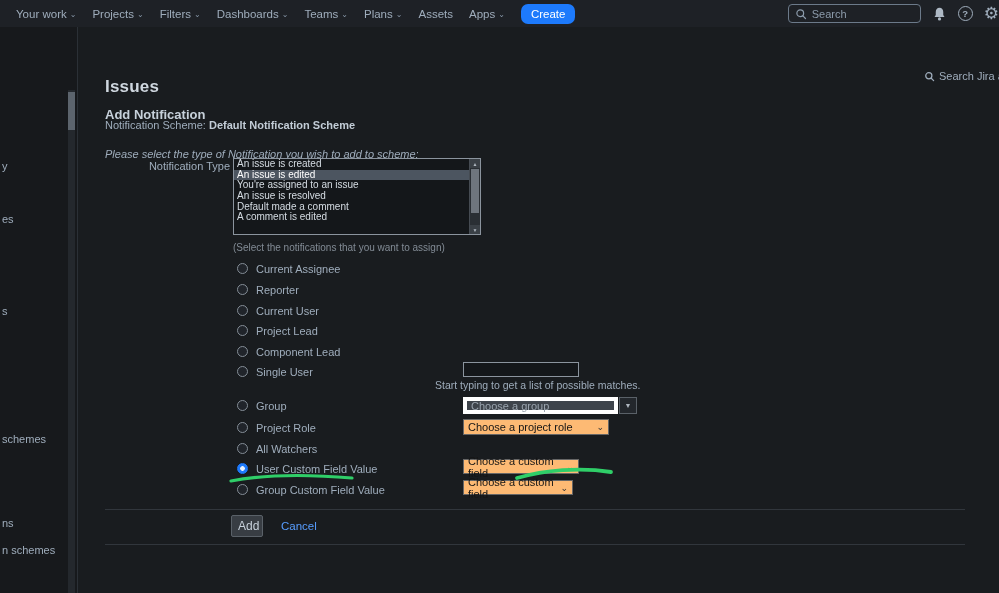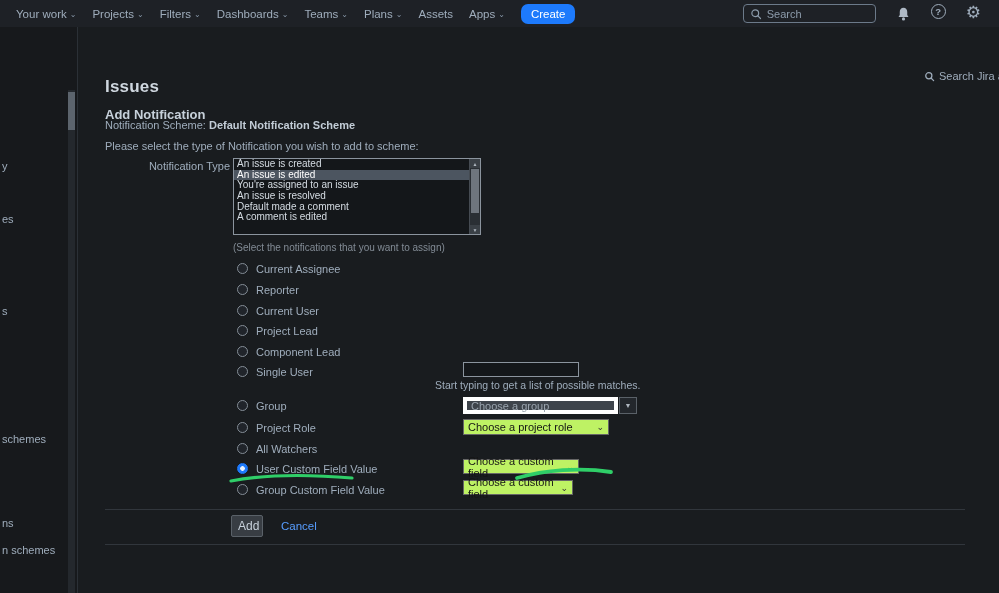--- a/index.html
+++ b/index.html
@@ -3,39 +3,39 @@
 <meta charset="utf-8">
 <style>
   html,body{margin:0;padding:0;background:#101214;}
   .app{position:relative;width:999px;height:593px;background:#191C1F;font-family:"Liberation Sans",sans-serif;overflow:hidden;}
 
   
   .topnav{position:absolute;top:0;left:0;right:0;height:27px;background:#1E2126;display:flex;align-items:center;padding-left:8px;z-index:6;}
   .nav-item{display:flex;align-items:center;gap:3px;padding:0 8px;height:27px;color:#9FADBC;font-size:11.5px;cursor:pointer;white-space:nowrap;}
   .chev{font-size:8px;color:#8696A7;transform:translateY(1px);}
   .create-btn{margin-left:8px;background:#1D7AFC;color:#fff;border:none;border-radius:7px;font-size:11.5px;height:20px;padding:0 10px;font-family:inherit;cursor:pointer;}
-  .nav-right{margin-left:auto;display:flex;gap:20px;padding-right:18px;}
+  .nav-right{margin-left:auto;display:flex;align-items:center;gap:11px;padding-right:0;}
   .searchbox{display:flex;align-items:center;gap:5px;width:133px;height:19px;border:1px solid #6C7A8A;border-radius:4px;padding:0 6px;font-size:11px;color:#8C9BAB;box-sizing:border-box;cursor:text;}
   .q-icon{width:15px;height:15px;border-radius:50%;border:1.5px solid #9FADBC;color:#9FADBC;font-size:9.5px;font-weight:bold;display:flex;align-items:center;justify-content:center;box-sizing:border-box;cursor:pointer;}
   .gear{color:#9FADBC;font-size:17px;line-height:1;cursor:pointer;}
   .bell{display:flex;align-items:center;cursor:pointer;}
 
   
   .sidebar{position:absolute;top:27px;left:0;width:78px;bottom:0;background:#17191C;border-right:1px solid #2B3036;box-sizing:border-box;}
   .sidebar-frag{position:absolute;left:2px;color:#9FADBC;font-size:11px;white-space:nowrap;}
   .sb-track{position:absolute;top:63px;left:68px;width:7px;bottom:0;background:#24282D;cursor:pointer;}
   .sb-thumb{position:absolute;top:2px;left:0;width:7px;height:38px;background:#5C646D;}
 
   
   .page-title{position:absolute;left:105px;top:66px;font-size:17px;font-weight:600;color:#CFD7DF;letter-spacing:.2px;}
   .admin-search{position:absolute;left:924px;top:70px;display:flex;align-items:center;gap:4px;color:#9FADBC;font-size:11px;white-space:nowrap;cursor:pointer;}
   .section-title{position:absolute;left:105px;top:96px;font-size:13px;font-weight:700;color:#C7D1DB;}
   .scheme-line{position:absolute;left:105px;top:119px;font-size:11px;color:#9FADBC;}
   .scheme-name{font-weight:700;color:#C2CCD6;}
-  .intro-line{position:absolute;left:105px;top:140px;font-size:11px;color:#9FADBC;}
+  .intro-line{position:absolute;left:105px;top:148px;font-size:11px;color:#9FADBC;font-style:italic;}
 
   
   .ntype-label{position:absolute;left:95px;top:160px;width:135px;text-align:right;font-size:11px;color:#9FADBC;}
   .listbox{position:absolute;left:233px;top:158px;width:248px;height:77px;border:1px solid #8B949E;background:#14171A;box-sizing:border-box;overflow:hidden;}
   .lb-item{height:10.7px;line-height:10.7px;font-size:10px;color:#D5DCE3;padding-left:3px;white-space:nowrap;width:235px;box-sizing:border-box;cursor:pointer;}
   .lb-item.selected{background:#4C5560;color:#FFFFFF;}
   .lb-scroll{position:absolute;top:0;right:0;bottom:0;width:11px;background:#2A2F34;border-left:1px solid #454B52;box-sizing:border-box;cursor:pointer;}
   .lb-arrow{position:absolute;left:0;width:10px;height:9px;background:#3A4046;color:#AEB6BF;font-size:5px;display:flex;align-items:center;justify-content:center;}
   .lb-arrow.up{top:0;}
   .lb-arrow.down{bottom:0;}
@@ -46,21 +46,21 @@
   .radio-row{position:absolute;left:237px;display:flex;align-items:center;gap:8px;height:13px;}
   .radio{width:11px;height:11px;border-radius:50%;border:1px solid #848D96;background:#20242A;box-sizing:border-box;flex:none;cursor:pointer;}
   .radio.checked{border:1px solid #1D7AFC;background:radial-gradient(circle at center,#E9F2FF 0 2px,#1D7AFC 2.6px 100%);}
   .radio-label{font-size:11px;color:#9FADBC;white-space:nowrap;}
 
   
   .single-user-input{position:absolute;left:463px;top:362px;width:116px;height:15px;background:#14171A;border:1px solid #8B949E;box-sizing:border-box;color:#D5DCE3;font-size:11px;padding:0 3px;font-family:inherit;}
   .single-user-hint{position:absolute;left:435px;top:379px;font-size:10.5px;color:#9FADBC;}
   .group-combo{position:absolute;left:463px;top:397px;width:155px;height:17px;background:#3E444B;border:4px solid #ffffff;box-sizing:border-box;display:flex;align-items:center;padding:0 4px;font-size:11px;color:#9AA4AE;cursor:default;}
   .group-combo-btn{position:absolute;left:619px;top:397px;width:18px;height:17px;background:#23272C;border:1px solid #5A6168;box-sizing:border-box;display:flex;align-items:center;justify-content:center;color:#AEB6BF;font-size:7px;cursor:pointer;}
-  .select-light{position:absolute;background:#bef264;border:1px solid #666;box-sizing:border-box;display:flex;align-items:center;justify-content:space-between;padding:0 4px;font-size:11px;color:#151515;cursor:pointer;}
+  .select-light{position:absolute;background:#fdba74;border:1px solid #666;box-sizing:border-box;display:flex;align-items:center;justify-content:space-between;padding:0 4px;font-size:11px;color:#151515;cursor:pointer;}
   .sel-chev{font-size:9px;color:#333;margin-left:6px;}
   #project-role-select{left:463px;top:419px;width:146px;height:16px;}
   #user-cf-select{left:463px;top:459px;width:116px;height:15px;}
   #group-cf-select{left:463px;top:480px;width:110px;height:15px;}
 
   
   .divider{position:absolute;left:105px;width:860px;height:1px;background:#31363C;}
   #divider-top{top:509px;}
   #divider-bottom{top:544px;}
   .add-btn{position:absolute;left:231px;top:515px;width:32px;height:22px;background:#383D43;border:1px solid #5A6168;border-radius:2px;color:#C7D1DB;font-size:12px;font-family:inherit;cursor:pointer;}

